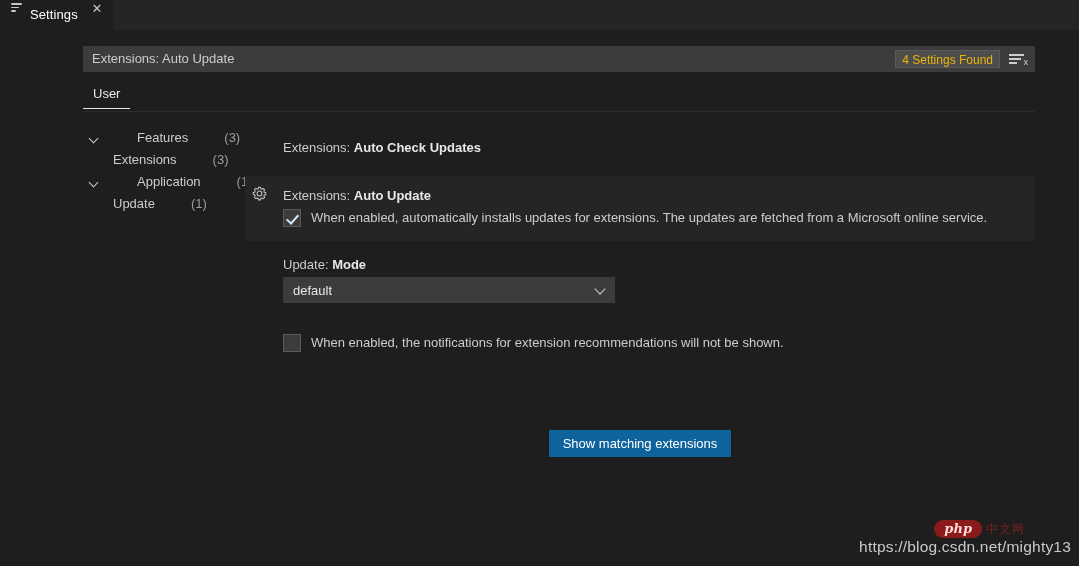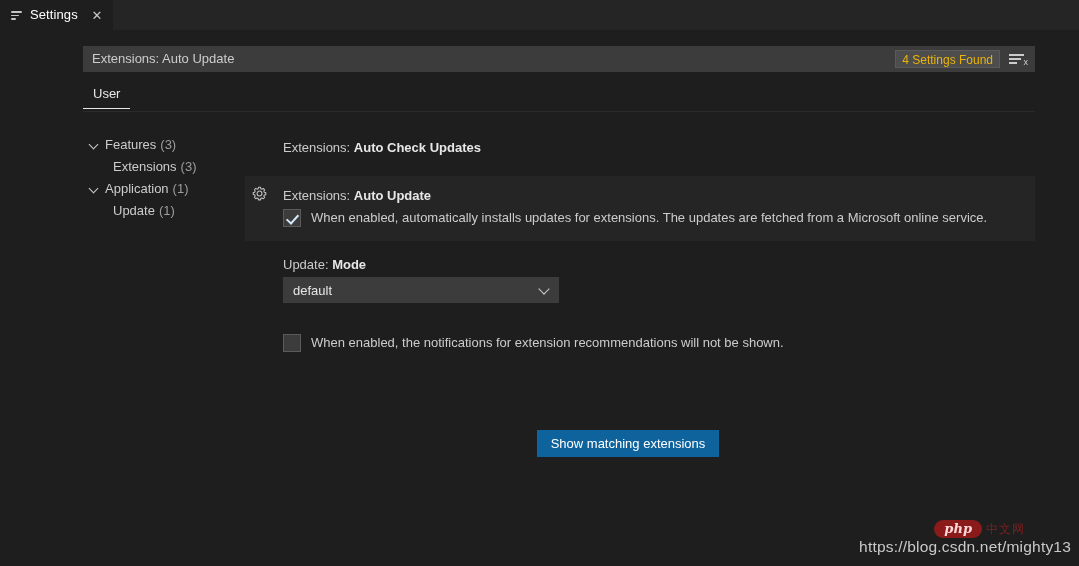--- a/index.html
+++ b/index.html
@@ -14,21 +14,21 @@
   
   .tabbar {
     height: 30px; width: 100%;
     background: #252526;
     display: flex; align-items: stretch;
     position: relative;
   }
   .tab {
     width: 113px; height: 30px;
     background: #1e1e1e;
-    display: flex; align-items: center;
+    display: flex; align-items: flex-start;
     padding: 0 8px 0 10px;
     gap: 6px;
     position: relative;
   }
   .tab-icon { width: 14px; height: 14px; position: relative; flex: 0 0 auto; }
   .tab-icon i {
     position: absolute; left: 1px; height: 1.5px; background: #c5c5c5; border-radius: 1px;
   }
   .tab-icon i:nth-child(1) { top: 3px;  width: 11px; }
   .tab-icon i:nth-child(2) { top: 6.5px; width: 8px; }
@@ -100,23 +100,23 @@
   .sync-btn {
     position: absolute; right: 0; top: -2px;
     background: #0e639c; color: #ffffff;
     font-size: 13px; padding: 4px 9px 5px 9px;
     cursor: pointer; white-space: nowrap;
   }
 
   
   .toc { position: absolute; left: 60px; top: 100px; width: 190px; }
   .toc-item {
-    display: flex; align-items: flex-end;
+    display: flex; align-items: flex-start;
     height: 22px; font-size: 13px; color: #cccccc;
-    cursor: pointer; padding-left: 6px;
+    cursor: pointer; padding-left: 6px; gap: 32px;
   }
   .toc-item.child { padding-left: 33px; }
   .chev {
     width: 16px; height: 16px; position: relative; flex: 0 0 auto; margin-right: 3px;
   }
   .chev::before {
     content: ""; position: absolute; left: 4px; top: 5px;
     width: 6px; height: 6px;
     border-right: 1.4px solid #cccccc; border-bottom: 1.4px solid #cccccc;
     transform: rotate(45deg);
@@ -157,37 +157,37 @@
   }
   .desc.wide { max-width: 726px; }
   .desc.narrow { max-width: 715px; }
 
   .plain-desc {
     font-size: 13px; line-height: 20px; color: #cccccc;
     max-width: 716px; margin-bottom: 9px;
   }
 
   .select {
-    width: 276px; height: 26px;
+    width: 332px; height: 26px;
     background: #3c3c3c; color: #e7e7e7;
     font-size: 13px; display: flex; align-items: center;
     padding: 0 8px 0 10px; cursor: pointer; position: relative;
   }
   .select .sel-chev {
     margin-left: auto; width: 12px; height: 12px; position: relative;
   }
   .select .sel-chev::before {
     content: ""; position: absolute; left: 1px; top: 1px;
     width: 7px; height: 7px;
     border-right: 1.4px solid #cccccc; border-bottom: 1.4px solid #cccccc;
     transform: rotate(45deg);
   }
 
   .show-ext-wrap {
-    position: absolute; left: 213px; top: 400px; width: 790px;
+    position: absolute; left: 225px; top: 400px; width: 790px;
     display: flex; justify-content: center;
   }
   .show-ext-btn {
     background: #0e639c; color: #ffffff; font-size: 13px;
     padding: 6px 14px; cursor: pointer; white-space: nowrap;
   }
 
   
   .watermark {
     position: absolute; right: 8px; bottom: 10px;

